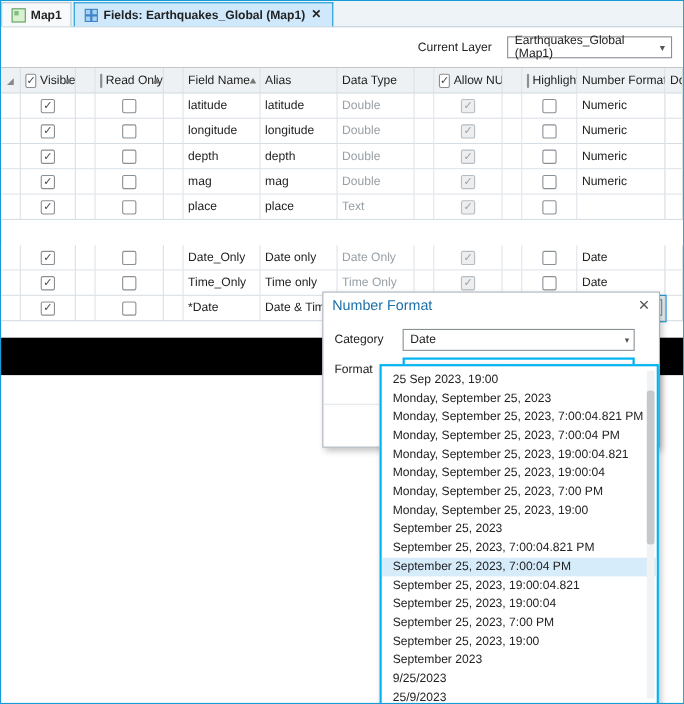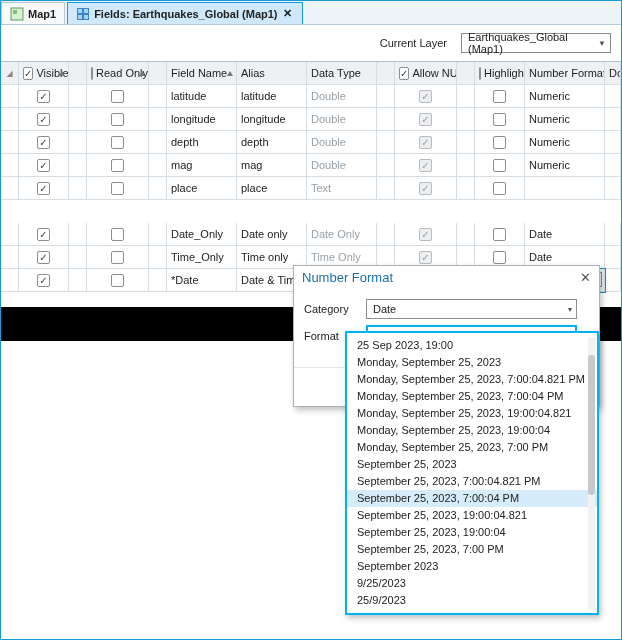--- a/index.html
+++ b/index.html
@@ -546,26 +546,28 @@
 
 <div class="fmt-list">
   <div id="fmt-items">
       <div class="fmt-item">25 Sep 2023, 19:00</div>
       <div class="fmt-item">Monday, September 25, 2023</div>
       <div class="fmt-item">Monday, September 25, 2023, 7:00:04.821 PM</div>
       <div class="fmt-item">Monday, September 25, 2023, 7:00:04 PM</div>
       <div class="fmt-item">Monday, September 25, 2023, 19:00:04.821</div>
       <div class="fmt-item">Monday, September 25, 2023, 19:00:04</div>
       <div class="fmt-item">Monday, September 25, 2023, 7:00 PM</div>
+      <div class="fmt-item">Monday, September 25, 2023, 19:00</div>
       <div class="fmt-item">September 25, 2023</div>
       <div class="fmt-item">September 25, 2023, 7:00:04.821 PM</div>
       <div class="fmt-item sel">September 25, 2023, 7:00:04 PM</div>
       <div class="fmt-item">September 25, 2023, 19:00:04.821</div>
       <div class="fmt-item">September 25, 2023, 19:00:04</div>
       <div class="fmt-item">September 25, 2023, 7:00 PM</div>
+      <div class="fmt-item">September 25, 2023, 19:00</div>
       <div class="fmt-item">September 2023</div>
       <div class="fmt-item">9/25/2023</div>
       <div class="fmt-item">25/9/2023</div>
     </div>
   <div class="scrollbar">
       <div class="thumb"></div>
     </div>
 </div>
 
 </body></html>

